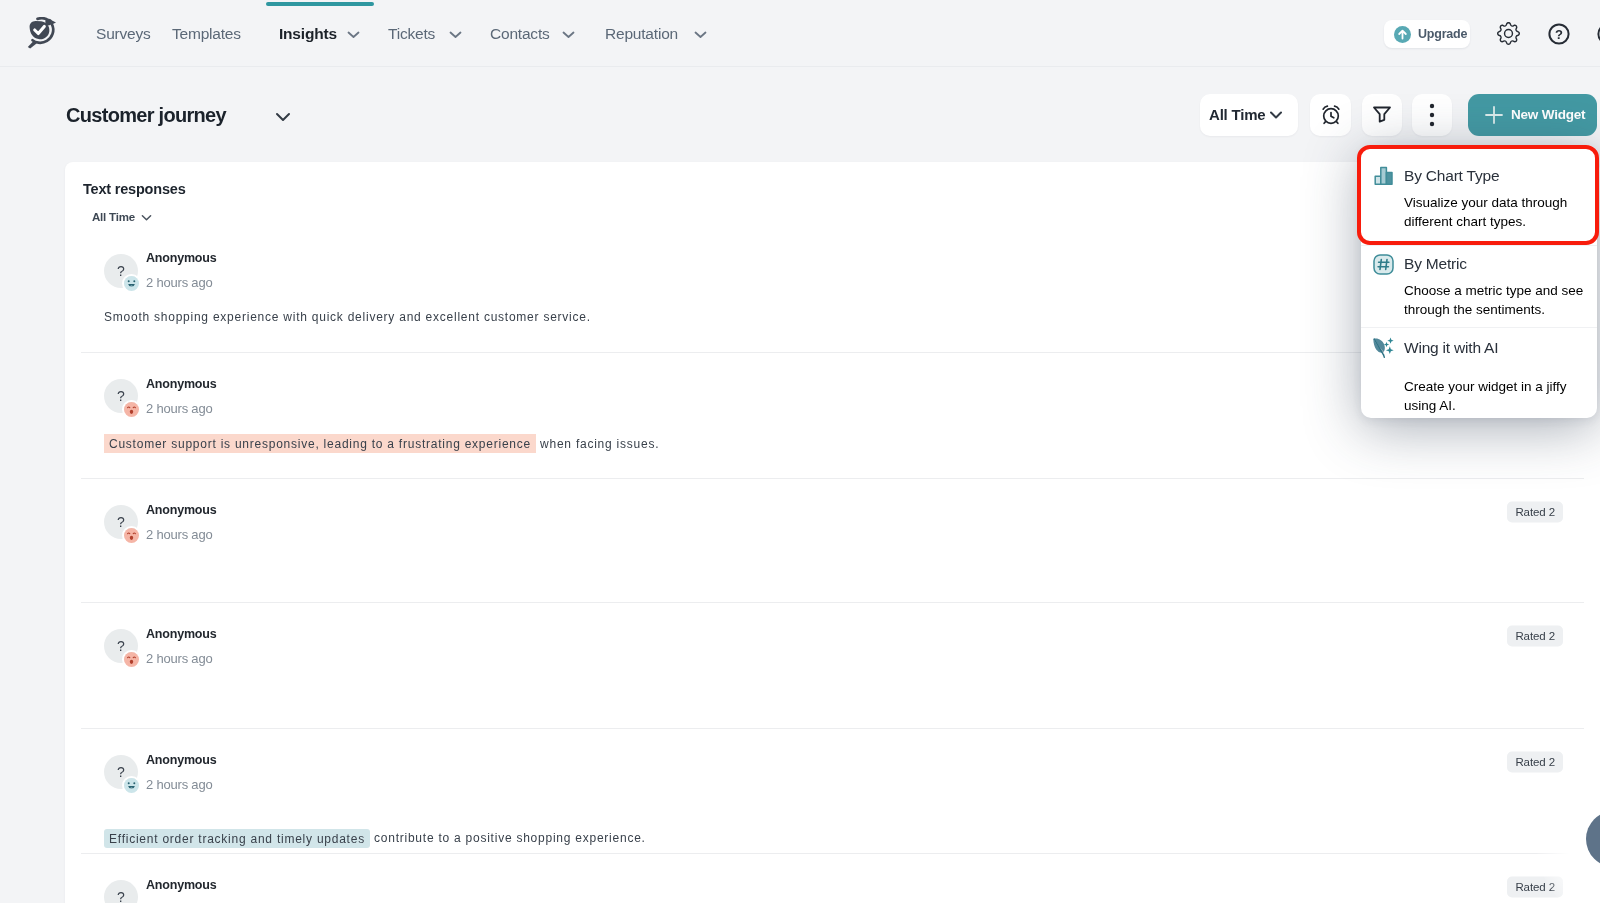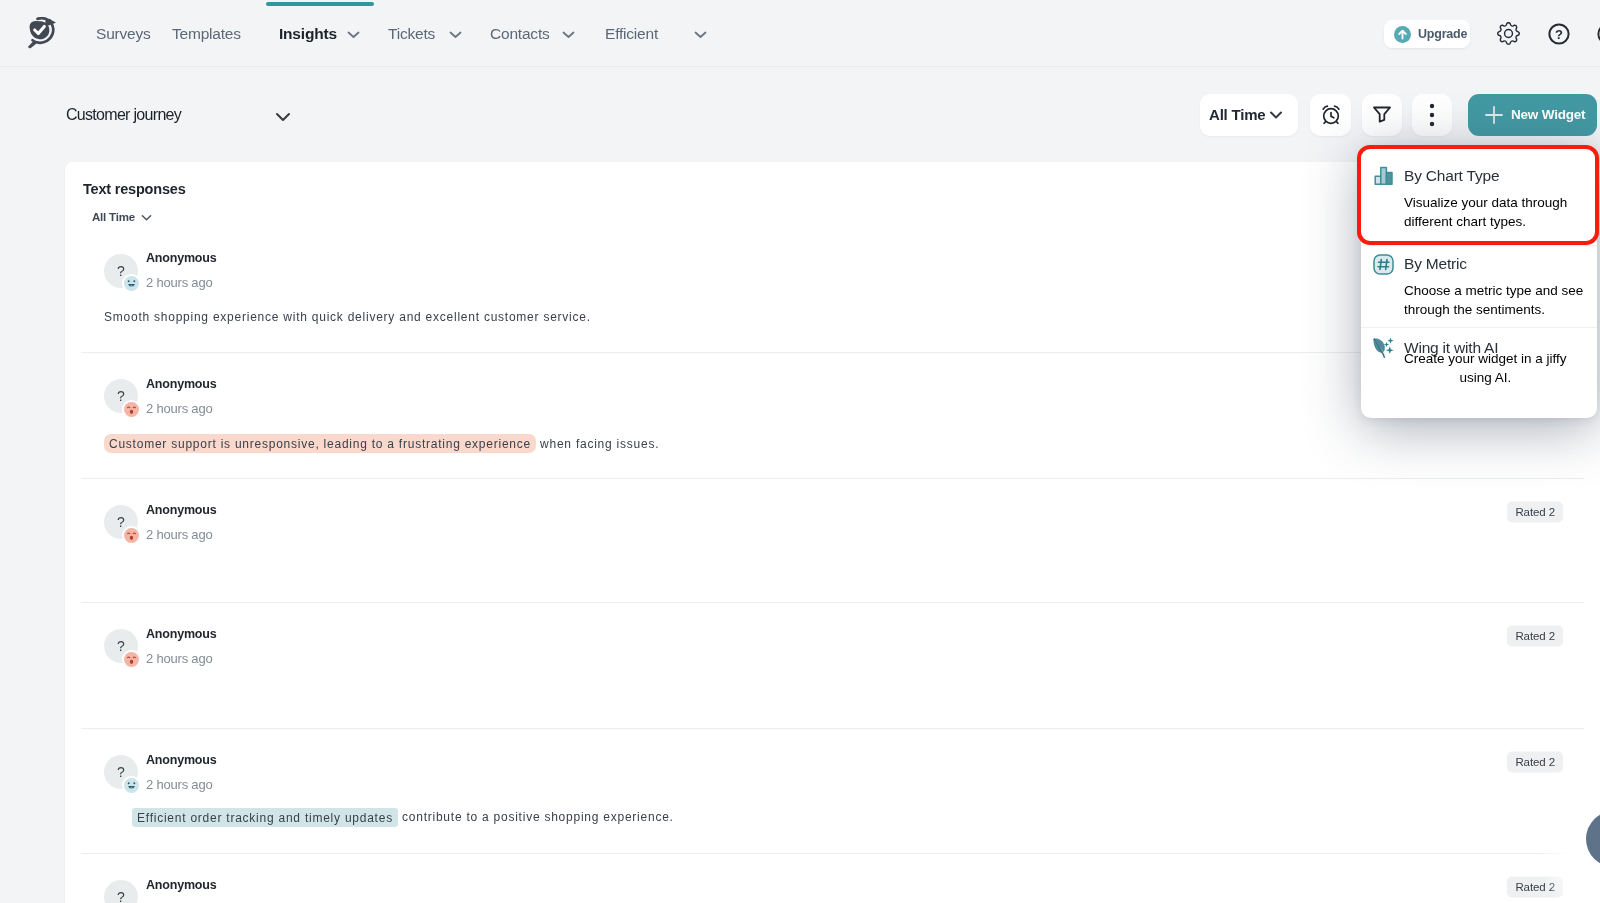--- a/index.html
+++ b/index.html
@@ -10,38 +10,38 @@
   
   #topnav { position:absolute; left:0; top:0; width:1600px; height:67px; border-bottom:1px solid #e9ebee; }
   .activebar { position:absolute; left:266px; top:2px; width:108px; height:4px; background:#2f97a0; border-radius:2px; }
   .navitem { position:absolute; top:34px; transform:translateY(-50%); font-size:15.5px; color:#5b6877; letter-spacing:-0.2px; white-space:nowrap; }
   .navitem.active { color:#1c2229; font-weight:bold; }
   .chev { position:absolute; transform:translateY(-50%); }
   
   #upgrade { position:absolute; left:1384px; top:20px; width:86px; height:28px; background:#fff; border-radius:8px; box-shadow:0 1px 2px rgba(30,40,60,.08); }
   #upgrade .uptxt { position:absolute; left:34px; top:14px; transform:translateY(-50%); font-size:12.5px; font-weight:bold; color:#4b5a6a; letter-spacing:-0.2px; }
   
-  #ptitle { position:absolute; left:66px; top:115px; transform:translateY(-50%); font-size:16px; font-weight:normal; color:#1b222b; letter-spacing:-0.7px; }
+  #ptitle { position:absolute; left:66px; top:115px; transform:translateY(-50%); font-size:20px; font-weight:bold; color:#1b222b; letter-spacing:-0.7px; }
   .hbtn { position:absolute; top:94px; height:42px; background:#fff; border-radius:10px; box-shadow:0 1px 2px rgba(30,40,60,.05); }
   #alltimebtn { left:1200px; width:98px; }
   #alltimebtn span { position:absolute; left:9px; top:20px; transform:translateY(-50%); font-size:15px; font-weight:bold; color:#222933; letter-spacing:-0.2px; }
   #newwidget { position:absolute; left:1468px; top:94px; width:129px; height:42px; background:#4399a3; border-radius:11px;padding-left:32px; }
   #newwidget span { position:absolute; left:43px; top:20px; transform:translateY(-50%); font-size:13.5px; font-weight:bold; color:#fff; letter-spacing:-0.2px; }
   
   #card { position:absolute; left:65px; top:162px; width:1535px; height:741px; background:#fff; border-radius:8px 8px 0 0; box-shadow:0 1px 3px rgba(30,40,60,.05); }
   #card .hd { position:absolute; left:18px; top:27px; transform:translateY(-50%); font-size:14.5px; font-weight:bold; color:#1d242d; letter-spacing:-0.2px; }
   #card .ft { position:absolute; left:27px; top:55px; transform:translateY(-50%); font-size:11.5px; font-weight:bold; color:#3e4854; letter-spacing:-0.2px; }
   .divider { position:absolute; left:16px; width:1503px; height:1px; background:#ecedef; }
   .avatar { position:absolute; left:39px; width:34px; height:34px; background:#e9eced; border-radius:50%; }
   .avatar span { position:absolute; left:50%; top:50%; transform:translate(-50%,-50%); font-size:14px; color:#3a424d; }
   .emoji { position:absolute; left:59px; width:15px; height:15px; border-radius:50%; box-shadow:0 0 0 2px #fff; }
   .aname { position:absolute; left:81px; margin-top:-1px; transform:translateY(-50%); font-size:12.5px; font-weight:bold; color:#22272e; letter-spacing:-0.2px; }
   .atime { position:absolute; left:81px; margin-top:-1.5px; transform:translateY(-50%); font-size:13px; color:#838c96; letter-spacing:-0.2px; }
   .msg { position:absolute; left:39px; transform:translateY(-50%); font-size:12px; color:#39414b; letter-spacing:0.76px; white-space:nowrap; }
-  .msg mark.red { background:#fbd8cc; color:inherit; padding:2.5px 5px; border-radius:7px; }
+  .msg mark.red { background:#fbd8cc; color:inherit; padding:2.5px 5px; border-radius:0; }
   .msg mark.teal { background:#d1e5e9; color:inherit; padding:2.5px 5px; border-radius:3px; }
   .rated { position:absolute; right:37px; transform:translateY(-50%); background:#eef0f2; border-radius:5px; font-size:11.5px; color:#373f49; padding:4px 8px 5px; letter-spacing:-0.1px;text-align:right; }
   
   #ddpanel { position:absolute; left:1361px; top:145px; width:236px; height:273px; background:#fff; border-radius:10px; box-shadow:0 10px 55px rgba(45,60,80,.42), 0 2px 10px rgba(45,60,80,.10); }
   #ddpanel .sep { position:absolute; left:0; width:236px; height:1px; background:#f0f1f3; }
   .ddtitle { position:absolute; left:43px; transform:translateY(-50%); font-size:15.5px; color:#2a313b; letter-spacing:-0.2px; white-space:nowrap; }
   .dddesc { position:absolute; left:43px; font-size:13.5px; line-height:19px; color:#000000; letter-spacing:0px; white-space:nowrap; }
   #redbox { position:absolute; left:1357px; top:144.5px; width:242px; height:100.5px; border:4px solid #f81c0c; border-radius:13px; }
   
   #chatglow { position:absolute; left:1537px; top:767px; width:156px; height:156px; border-radius:50%; background:radial-gradient(circle, rgba(255,255,255,1) 42%, rgba(255,255,255,0) 74%); }
@@ -59,21 +59,21 @@
     <path fill="none" stroke="#414854" stroke-width="2.7" stroke-linecap="round" d="M25.9 7.4 C27.4 10.2 27.7 13.7 26.5 17.0 C24.4 22.9 18.4 26.5 12.4 25.7 C10.1 25.4 8.1 24.5 6.5 23.2"></path>
     <circle cx="22.6" cy="5.1" r="3.3" fill="#414854"></circle>
     <path fill="#414854" d="M25.0 3.0 L30.0 5.6 L25.3 7.8 Z"></path>
     <path fill="#414854" d="M1.8 30.0 L8.0 23.6 L10.8 26.2 L4.2 31.6 Z"></path>
   </svg>
   <span class="navitem" style="left:96px;">Surveys</span>
   <span class="navitem" style="left:172px;">Templates</span>
   <span class="navitem active" style="left:279px;">Insights</span>
   <span class="navitem" style="left:388px;">Tickets</span>
   <span class="navitem" style="left:490px;">Contacts</span>
-  <span class="navitem" style="left:605px;">Efficient</span>
+  <span class="navitem" style="left:605px;">Reputation</span>
   <svg class="chev" style="left:347px; top:35px;" width="13" height="8" viewBox="0 0 13 8">
       <path d="M1.5 1.5 L6.5 6 L11.5 1.5" fill="none" stroke="#6b7684" stroke-width="1.8" stroke-linecap="round" stroke-linejoin="round"></path>
     </svg>
   <svg class="chev" style="left:449px; top:35px;" width="13" height="8" viewBox="0 0 13 8">
       <path d="M1.5 1.5 L6.5 6 L11.5 1.5" fill="none" stroke="#6b7684" stroke-width="1.8" stroke-linecap="round" stroke-linejoin="round"></path>
     </svg>
   <svg class="chev" style="left:562px; top:35px;" width="13" height="8" viewBox="0 0 13 8">
       <path d="M1.5 1.5 L6.5 6 L11.5 1.5" fill="none" stroke="#6b7684" stroke-width="1.8" stroke-linecap="round" stroke-linejoin="round"></path>
     </svg>
   <svg class="chev" style="left:694px; top:35px;" width="13" height="8" viewBox="0 0 13 8">
@@ -205,21 +205,21 @@
     </div>
   <div class="emoji" style="top:615.5px;"><svg class="emoji-svg" width="15" height="15" viewBox="0 0 15 15">
         <circle cx="7.5" cy="7.5" r="7.5" fill="#cce5ea"></circle>
         <circle cx="4.7" cy="5.3" r="1" fill="#2a6372"></circle>
         <circle cx="10.3" cy="5.3" r="1" fill="#2a6372"></circle>
         <path d="M4.1 8 A3.5 3.5 0 0 0 10.9 8 Z" fill="#2a6372"></path>
         <path d="M5.8 10.6 A2.2 2.2 0 0 1 9.2 10.6 Z" fill="#bfdde4"></path>
       </svg></div>
   <div class="aname" style="top:598.5px;">Anonymous</div>
   <div class="atime" style="top:623px;">2 hours ago</div>
-  <div class="msg" style="top:655px;margin-left:28px;"><mark class="teal">Efficient order tracking and timely updates</mark> contribute to a positive shopping experience.</div>
+  <div class="msg" style="top:676px;"><mark class="teal">Efficient order tracking and timely updates</mark> contribute to a positive shopping experience.</div>
   <div class="rated" style="top:599.5px;">Rated 2</div>
   <div class="divider" style="top:691px;"></div>
   <div class="avatar" style="top:718px;">
       <span>?</span>
     </div>
   <div class="aname" style="top:724px;">Anonymous</div>
   <div class="rated" style="top:725px;">Rated 2</div>
 </div>
 
 <div id="chatglow"></div>
@@ -244,15 +244,15 @@
   <svg class="abs" style="left:12px; top:192px;" width="22" height="21" viewBox="0 0 22 21">
     <path d="M1.0 1.4 C5.6 0.6 9.8 3.4 11.2 8.4 C12.2 12.2 10.8 15.4 8.6 15.9 C5.8 16.5 2.4 13.4 1.4 8.6 C0.9 6.2 0.8 3.4 1.0 1.4 Z" fill="#52889a" transform="rotate(-6 6 8)"></path>
     <path d="M1.2 2.2 C3.4 6.8 6.6 11.2 10.6 15.4" stroke="#9fb3bd" stroke-width="1.1" fill="none"></path>
     <path d="M1.2 2 L10.5 17.8" stroke="#2f7486" stroke-width="1.4" stroke-linecap="round"></path>
     <path d="M10.5 17.8 L11.3 20.3" stroke="#2f7486" stroke-width="1.4" stroke-linecap="round"></path>
     <path d="M13.5 4.8 l0.7 2 2 0.7 -2 0.7 -0.7 2 -0.7 -2 -2 -0.7 2 -0.7 z" fill="#2f8694"></path>
     <path d="M17.5 0.5 l0.85 2.3 2.3 0.85 -2.3 0.85 -0.85 2.3 -0.85 -2.3 -2.3 -0.85 2.3 -0.85 z" fill="#2f8694"></path>
     <path d="M16.8 9.3 l1.05 2.85 2.85 1.05 -2.85 1.05 -1.05 2.85 -1.05 -2.85 -2.85 -1.05 2.85 -1.05 z" fill="#2f8694"></path>
   </svg>
   <div class="ddtitle" style="top:203px;">Wing it with AI</div>
-  <div class="dddesc" style="top:204px;text-align:center;">Create your widget in a jiffy<br>using AI.</div>
+  <div class="dddesc" style="top:232px;">Create your widget in a jiffy<br>using AI.</div>
 </div>
 <div id="redbox"></div>
 
 </body></html>

